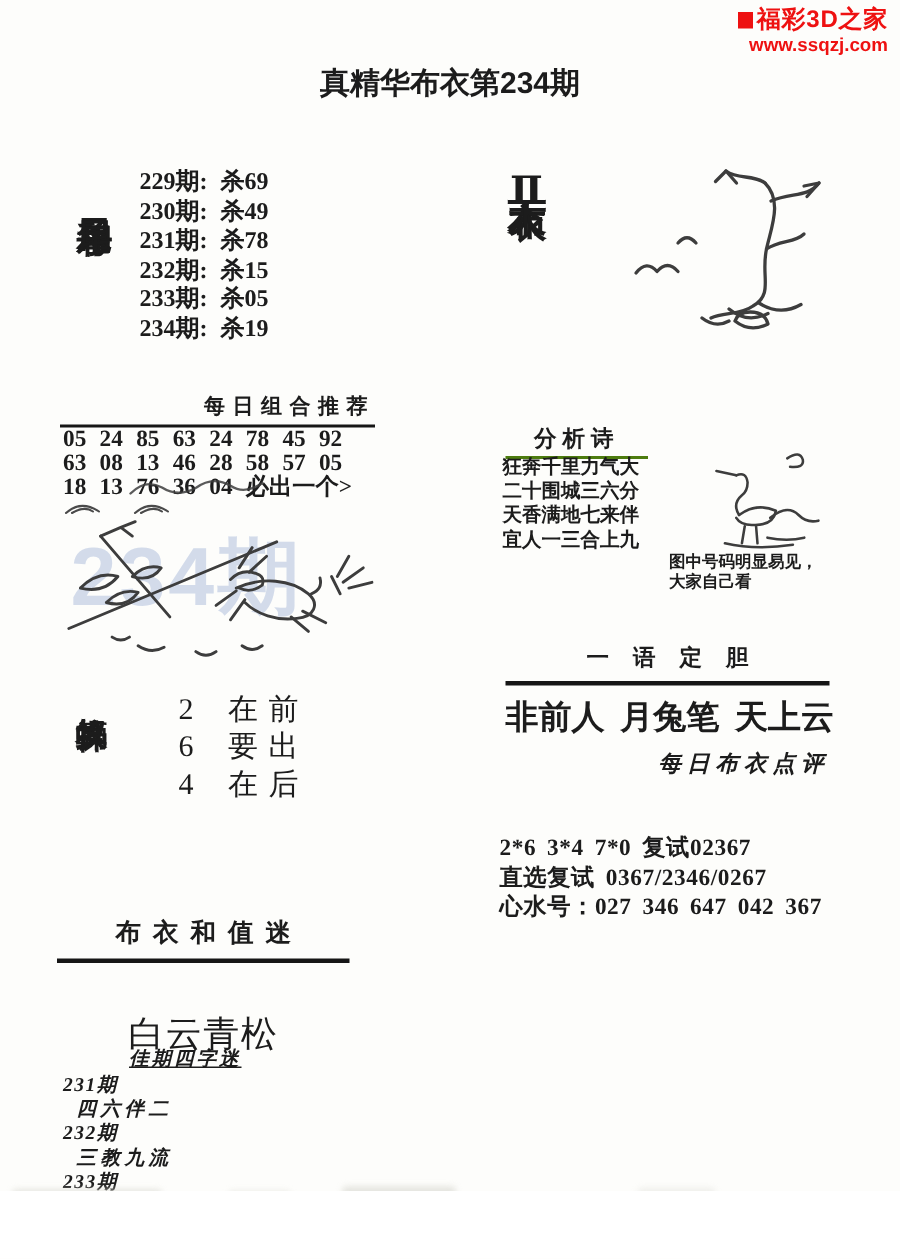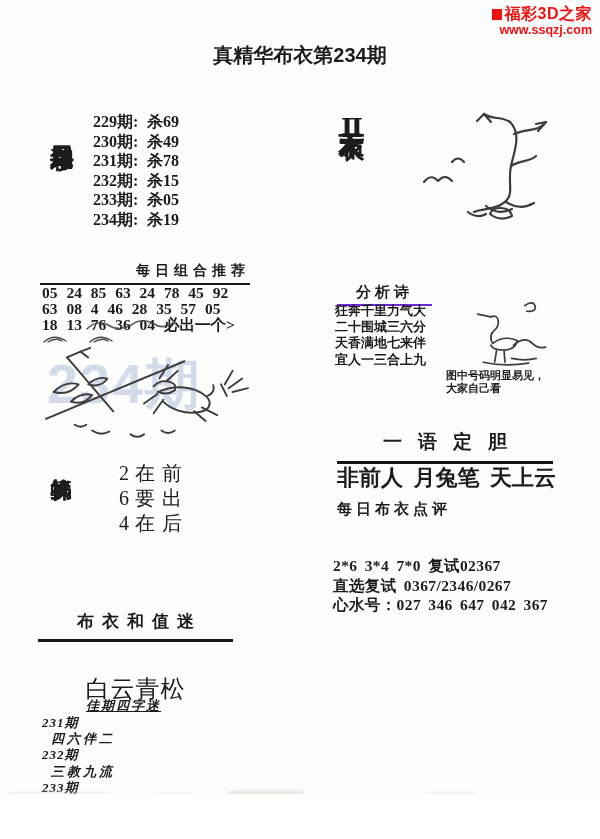--- a/index.html
+++ b/index.html
@@ -32,39 +32,39 @@
               line-height:15.8px;word-spacing:5px;white-space:nowrap;}
   .strike{position:absolute;left:85px;top:318px;}
   .mounds{position:absolute;left:40px;top:332px;}
   
   .picture{position:absolute;left:35px;top:342px;width:220px;height:102px;}
   .watermark{position:absolute;left:12px;top:6px;font-size:55px;font-weight:bold;letter-spacing:2px;
              color:#b8c6e0;opacity:.6;font-family:"Liberation Sans","DejaVu Sans",sans-serif;}
   .picture svg{position:absolute;left:0;top:0;}
   
   .poem-head{position:absolute;left:337px;top:283px;width:95px;text-align:center;
-             font-size:15px;font-weight:bold;letter-spacing:4px;padding-bottom:2px;border-bottom:2px solid #6d28d9;}
+             font-size:15px;font-weight:bold;letter-spacing:4px;padding-bottom:2px;border-bottom:2px solid #4d7c0f;}
   .poem-lines{position:absolute;left:335px;top:303px;font-size:13px;font-weight:bold;line-height:16.2px;letter-spacing:0px;}
   .crane{position:absolute;left:455px;top:298px;}
   .note{position:absolute;left:446px;top:369px;width:140px;font-size:11px;font-weight:bold;line-height:13px;}
   
-  .oneword-head{position:absolute;left:337px;top:429px;width:216px;text-align:center;font-size:19px;font-weight:bold;
+  .oneword-head{position:absolute;left:337px;top:429px;width:216px;text-align:center;font-size:15px;font-weight:bold;
                 letter-spacing:16px;text-indent:16px;padding-bottom:6px;border-bottom:3px solid #161616;}
   .oneword-phrase{position:absolute;left:337px;top:463px;width:225px;font-size:22px;font-weight:bold;
                   word-spacing:5px;white-space:nowrap;}
-  .oneword-sub{position:absolute;left:337px;top:500px;width:216px;text-align:left;
-               font-size:15px;font-weight:bold;letter-spacing:4px;}
+  .oneword-sub{position:absolute;left:337px;top:500px;width:216px;text-align:right;
+               font-size:15px;font-weight:bold;letter-spacing:4px;font-style:italic;}
   
   .picks{position:absolute;left:333px;top:556px;font-size:15.5px;font-weight:bold;line-height:19.5px;
          letter-spacing:.4px;word-spacing:3px;white-space:nowrap;font-family:Liberation Serif, serif;}
   
   .ant-rows{position:absolute;left:119px;top:461px;font-size:20px;line-height:25px;}
   .ant-row{display:flex;}
   .ant-num{width:16px;}
-  .ant-text{letter-spacing:7px;}
+  .ant-text{margin-left:17px;letter-spacing:7px;}
   
   .sum-head{position:absolute;left:38px;top:610px;width:195px;text-align:center;font-size:17px;font-weight:bold;
             letter-spacing:8px;text-indent:8px;padding-bottom:6px;border-bottom:3px solid #161616;}
   .sum-answer{position:absolute;left:38px;top:673px;width:195px;text-align:center;font-size:24px;letter-spacing:1px;}
   
   .fc-head{position:absolute;left:86px;top:697px;font-size:13px;font-weight:bold;font-style:italic;
            letter-spacing:2px;text-decoration:underline;}
   .fc-rows{position:absolute;left:42px;top:715px;font-size:13px;font-weight:bold;font-style:italic;line-height:16.2px;}
   .fc-row{display:flex;flex-direction:column;}
   .fc-issue{width:44px;letter-spacing:1px;}
@@ -129,21 +129,21 @@
       <path d="M26,72 q7,-9 14,-1 q7,-8 14,0"></path>
       <path d="M54,52 q6,-7 12,0"></path>
       <path d="M88,96 q12,10 26,3 M108,92 q14,9 28,1 M70,102 q9,7 18,2"></path>
       <path d="M92,104 q10,8 22,2 q-2,-8 -12,-8 q-8,0 -10,6"></path>
     </g>
   </svg>
 
   <div class="combo-head">每日组合推荐</div>
   <div class="combo-rows">
     <div>05 24 85 63 24 78 45 92</div>
-    <div>63 08 4 46 28 35 57 05</div>
+    <div>63 08 13 46 28 58 57 05</div>
     <div>18 13 76 36 04 必出一个&gt;</div>
   </div>
   <svg class="strike" width="95" height="16" viewBox="0 0 95 16">
     <path d="M2,11 q10,-10 21,-4 q11,7 23,0 q11,-8 23,-1 q9,6 21,-2" stroke="#3d3d3d" stroke-width="1.6" fill="none" stroke-linecap="round" opacity=".85"></path>
   </svg>
   <svg class="mounds" width="90" height="12" viewBox="0 0 90 12">
     <g stroke="#4a4a4a" stroke-width="1.4" fill="none" stroke-linecap="round">
       <path d="M4,10 q10,-9 22,-1 M8,10 q8,-5 14,-1"></path>
       <path d="M50,10 q10,-9 22,-1 M54,10 q8,-5 14,-1"></path>
     </g>

